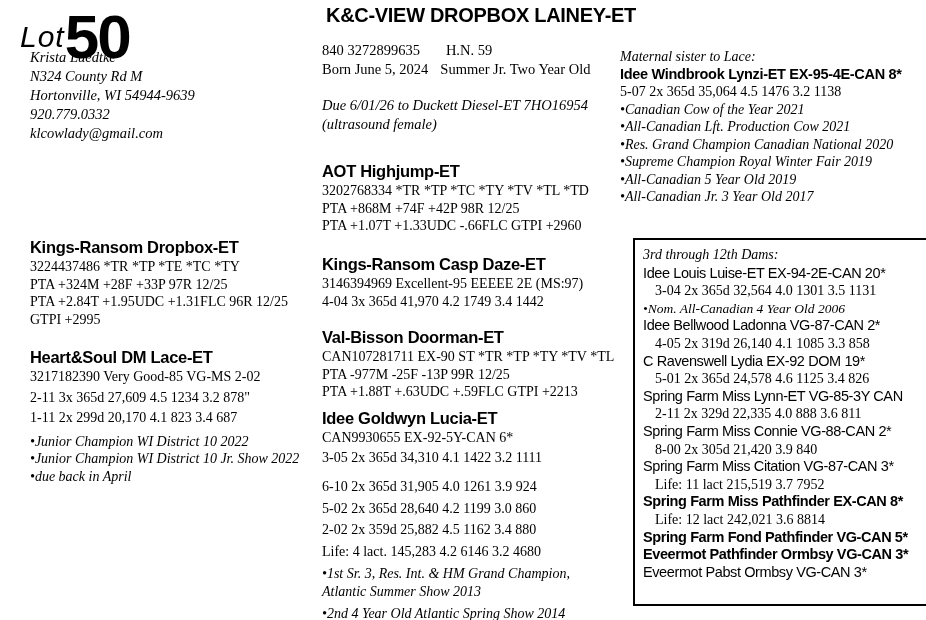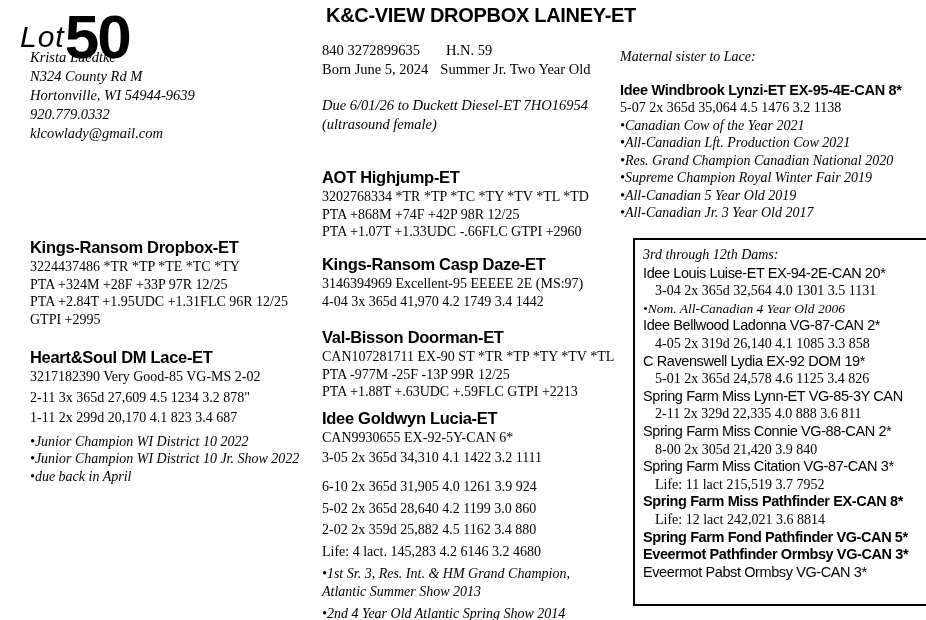--- a/index.html
+++ b/index.html
@@ -136,21 +136,20 @@
     line-height: 17.5px;
   }
   .mat-head {
     font-style: italic;
   }
   .mat-name {
     font-family: "Liberation Sans", sans-serif;
     font-weight: bold;
     font-size: 14.5px;
     letter-spacing: -0.3px;
-    margin-top: 16px;
   }
 
   
   .dams-box {
     position: absolute;
     left: 613px;
     top: 238px;
     width: 300px;
     height: 368px;
     border: 2px solid #000;
@@ -208,21 +207,21 @@
   </div>
   <div class="born-line">
     <span>Born June 5, 2024</span><span class="gap2"></span><span>Summer Jr. Two Year Old</span>
   </div>
 
   <div class="due-block ital">
     <div>Due 6/01/26 to Duckett Diesel-ET 7HO16954</div>
     <div>(ultrasound female)</div>
   </div>
 
-  <div class="ped" style="top:168px;">
+  <div class="ped" style="top:162px;">
     <div class="ped-name">AOT Highjump-ET</div>
     <div class="ped-line">3202768334     *TR *TP *TC *TY *TV *TL *TD</div>
     <div class="ped-line">PTA +868M +74F +42P 98R 12/25</div>
     <div class="ped-line">PTA +1.07T +1.33UDC -.66FLC GTPI +2960</div>
   </div>
 
   <div class="ped" style="top:255px;">
     <div class="ped-name">Kings-Ransom Casp Daze-ET</div>
     <div class="ped-line">3146394969     Excellent-95 EEEEE 2E (MS:97)</div>
     <div class="ped-line">4-04  3x  365d  41,970  4.2  1749  3.4  1442</div>

